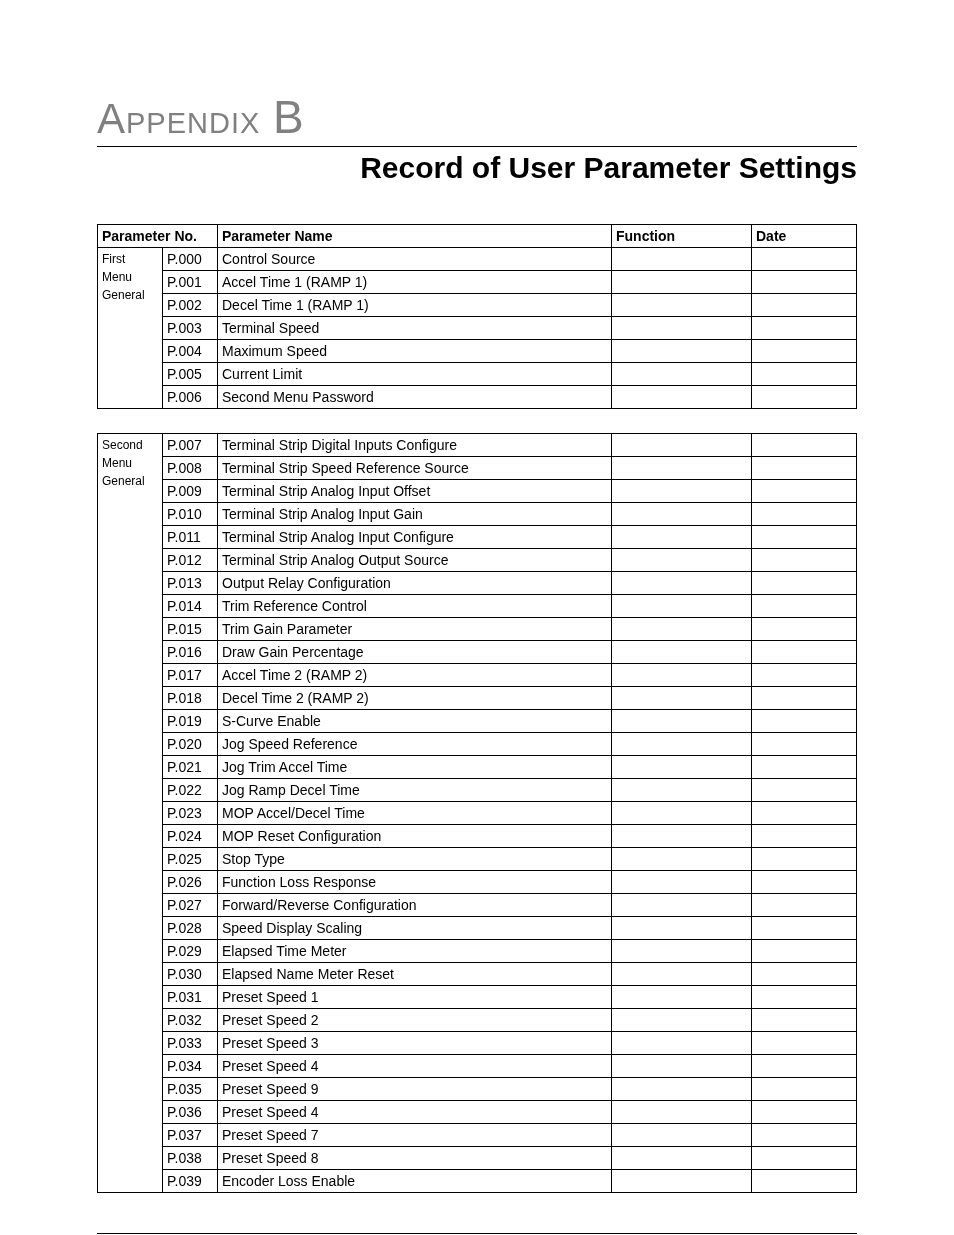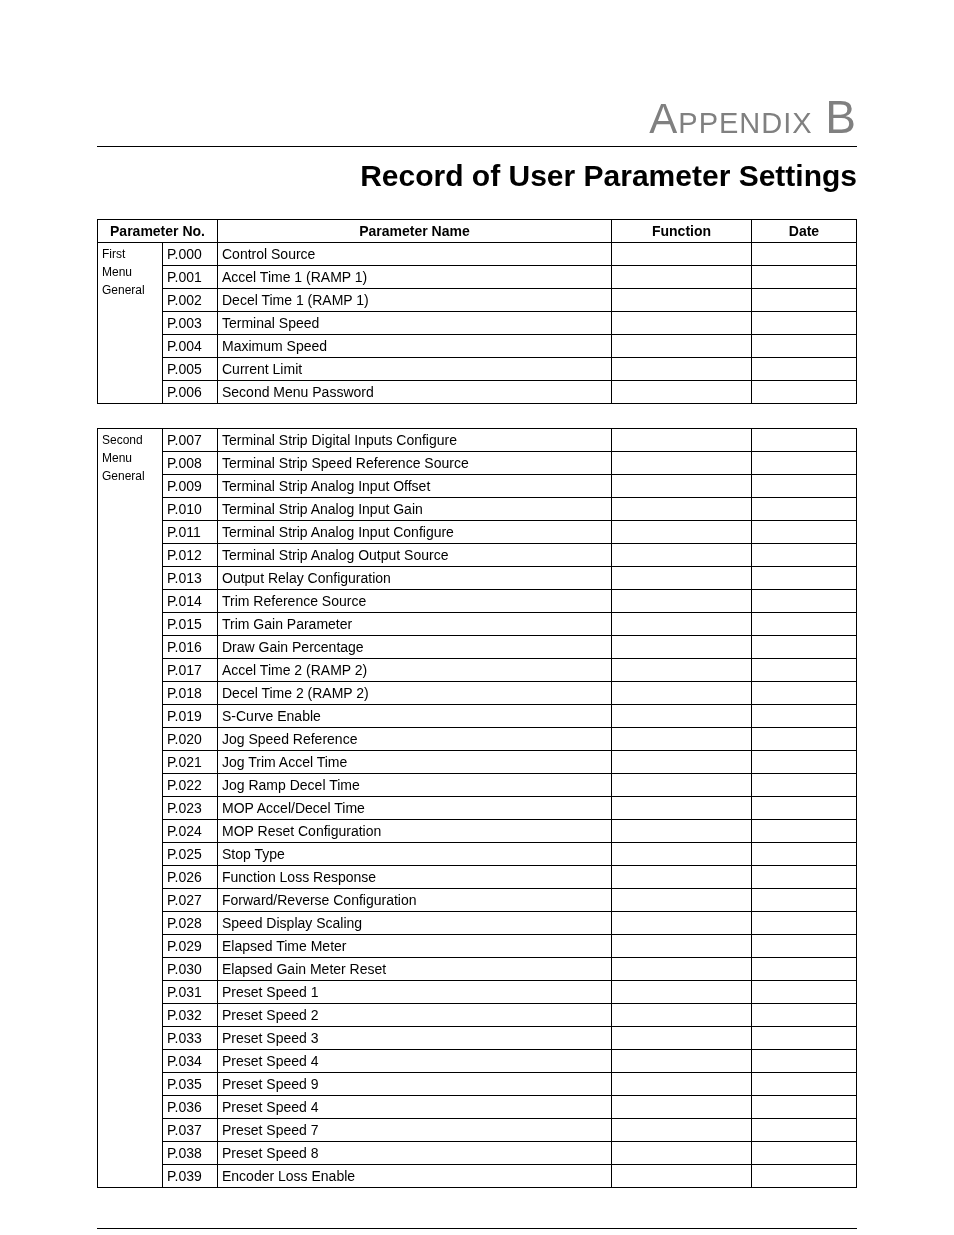--- a/index.html
+++ b/index.html
@@ -7,57 +7,55 @@
     background: #fff;
     color: #000;
     margin: 0;
   }
   .page {
     width: 760px;
     margin: 90px auto 0 auto;
     padding: 0 0 40px 0;
   }
   .appendix-title {
-    text-align: right;
     font-size: 42px;
     font-variant: small-caps;
     color: #808080;
     letter-spacing: 1px;
     border-bottom: 1.5px solid #000;
     padding-bottom: 2px;
-    margin-bottom: 12px;
+    margin-bottom: 4px;
   }
   .appendix-title .b {
     font-size: 46px;
   }
   .section-title {
     text-align: right;
     font-size: 30px;
     font-weight: bold;
     color: #000;
-    margin-bottom: 26px;
+    margin-bottom: 39px;
   }
   table.param {
     width: 100%;
     border-collapse: collapse;
     font-size: 14px;
     table-layout: fixed;
   }
   table.param th, table.param td {
     border: 1px solid #000;
     padding: 2px 4px;
     text-align: left;
     vertical-align: top;
     height: 18px;
     line-height: 18px;
     overflow: hidden;
   }
   table.param th {
     font-weight: bold;
-    text-align: center;
   }
   .col-group   { width: 65px; }
   .col-pno     { width: 55px; }
   .col-name    { width: auto; }
   .col-setting { width: 140px; }
   .col-date    { width: 105px; }
 
   .table-gap { height: 24px; }
 
   .group-cell {
@@ -198,21 +196,21 @@
             <td></td>
           </tr>
           <tr>
             <td>P.013</td>
             <td>Output Relay Configuration</td>
             <td></td>
             <td></td>
           </tr>
           <tr>
             <td>P.014</td>
-            <td>Trim Reference Source</td>
+            <td>Trim Reference Control</td>
             <td></td>
             <td></td>
           </tr>
           <tr>
             <td>P.015</td>
             <td>Trim Gain Parameter</td>
             <td></td>
             <td></td>
           </tr>
           <tr>
@@ -294,21 +292,21 @@
             <td></td>
           </tr>
           <tr>
             <td>P.029</td>
             <td>Elapsed Time Meter</td>
             <td></td>
             <td></td>
           </tr>
           <tr>
             <td>P.030</td>
-            <td>Elapsed Gain Meter Reset</td>
+            <td>Elapsed Name Meter Reset</td>
             <td></td>
             <td></td>
           </tr>
           <tr>
             <td>P.031</td>
             <td>Preset Speed 1</td>
             <td></td>
             <td></td>
           </tr>
           <tr>

